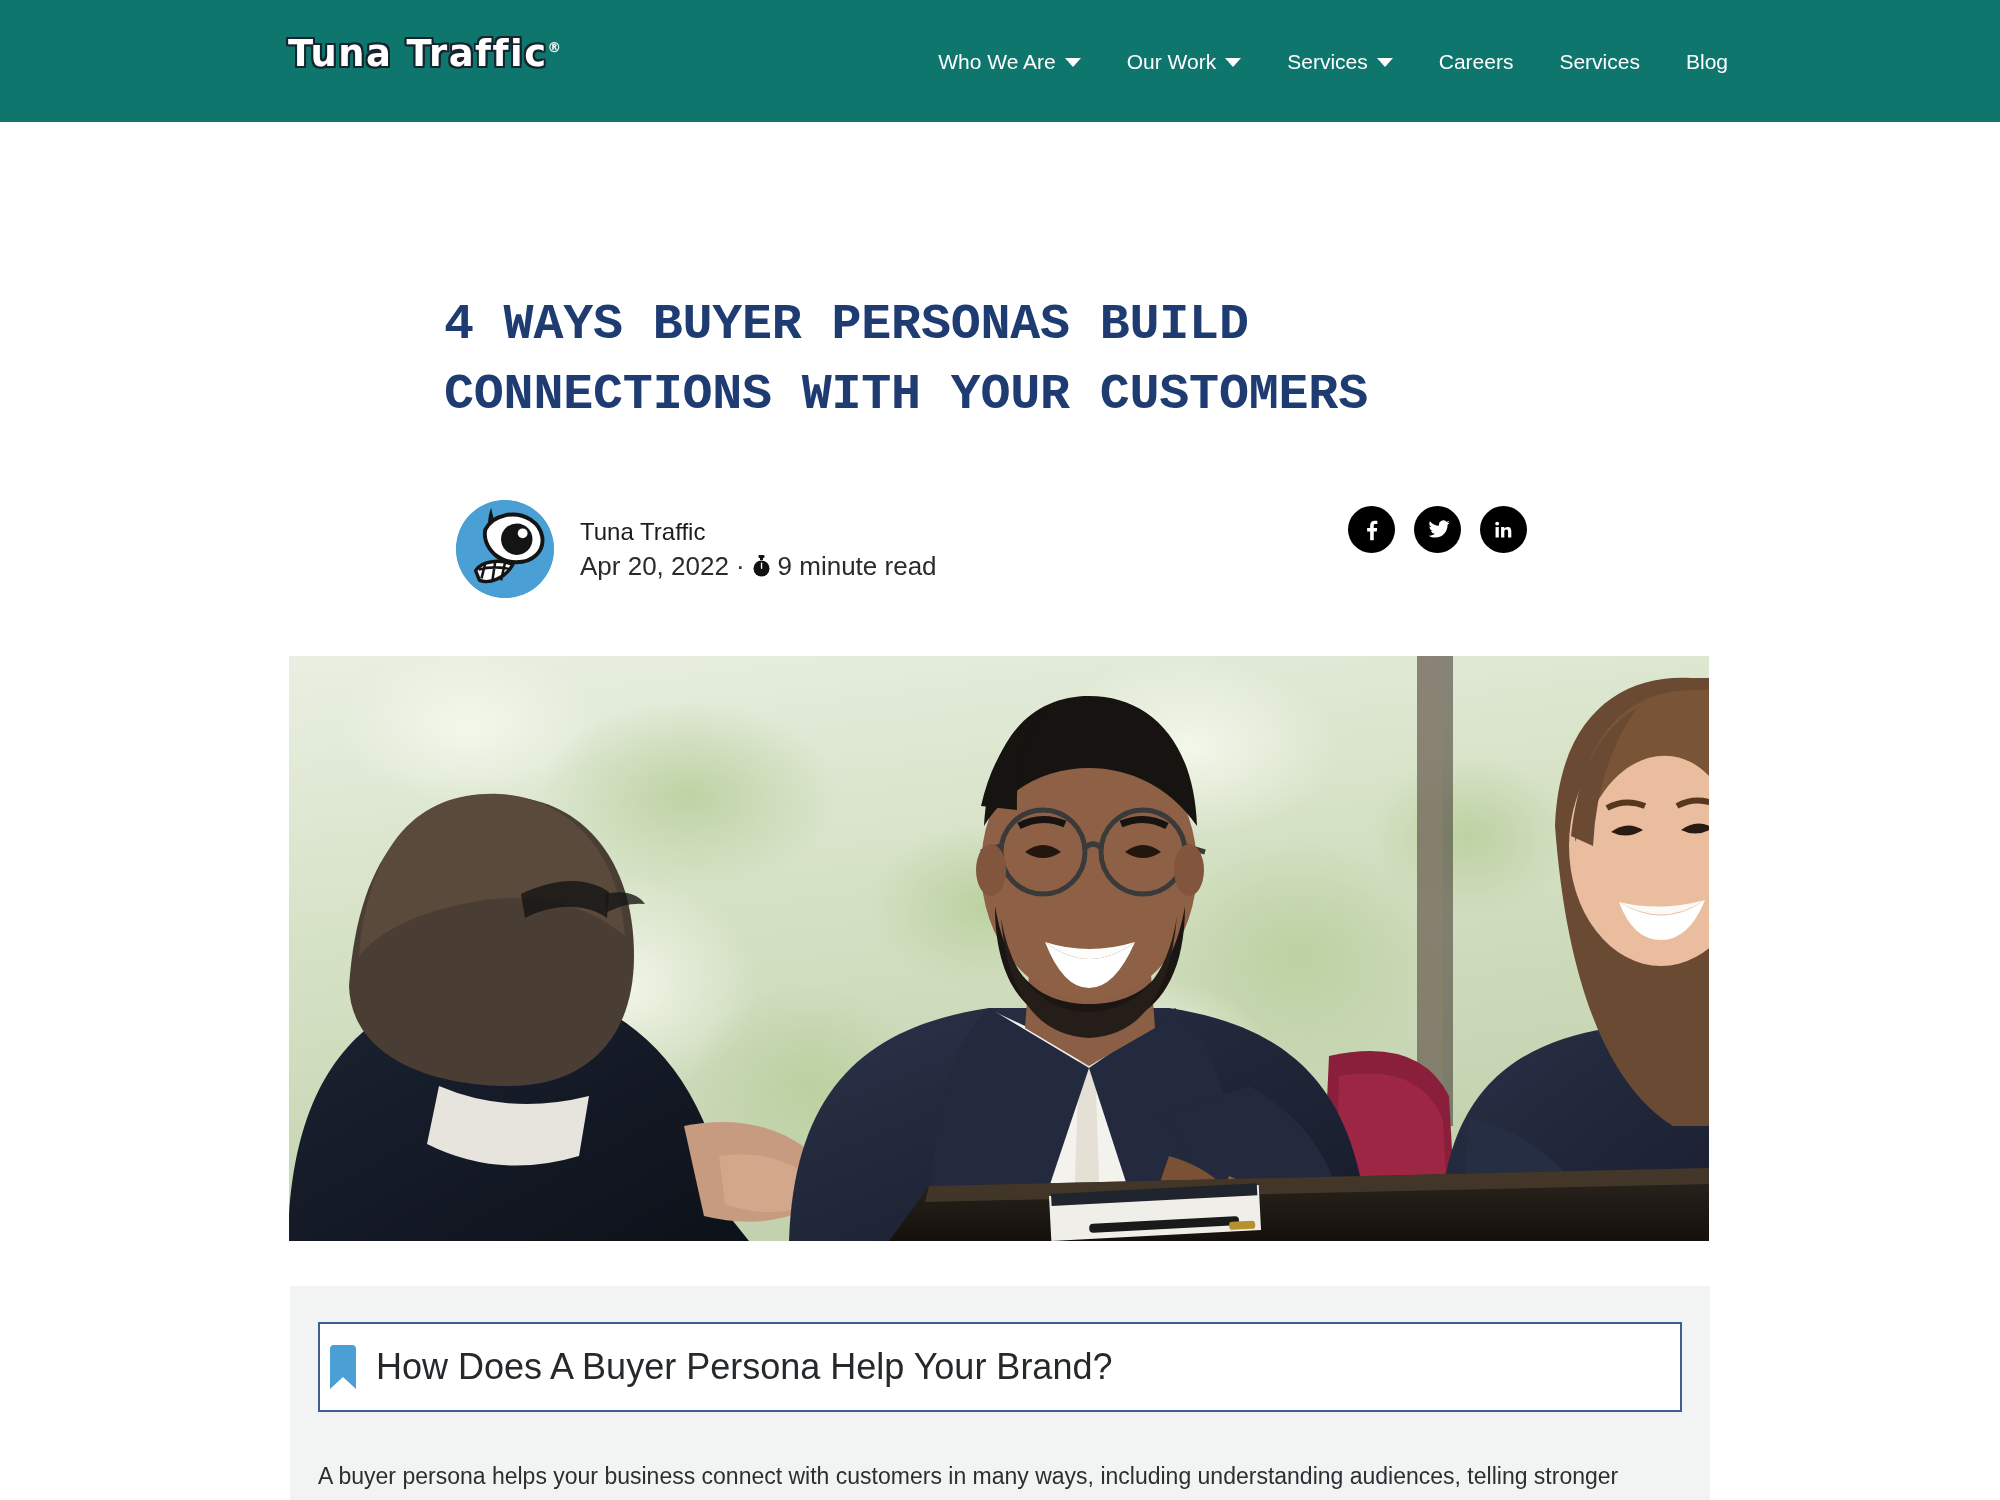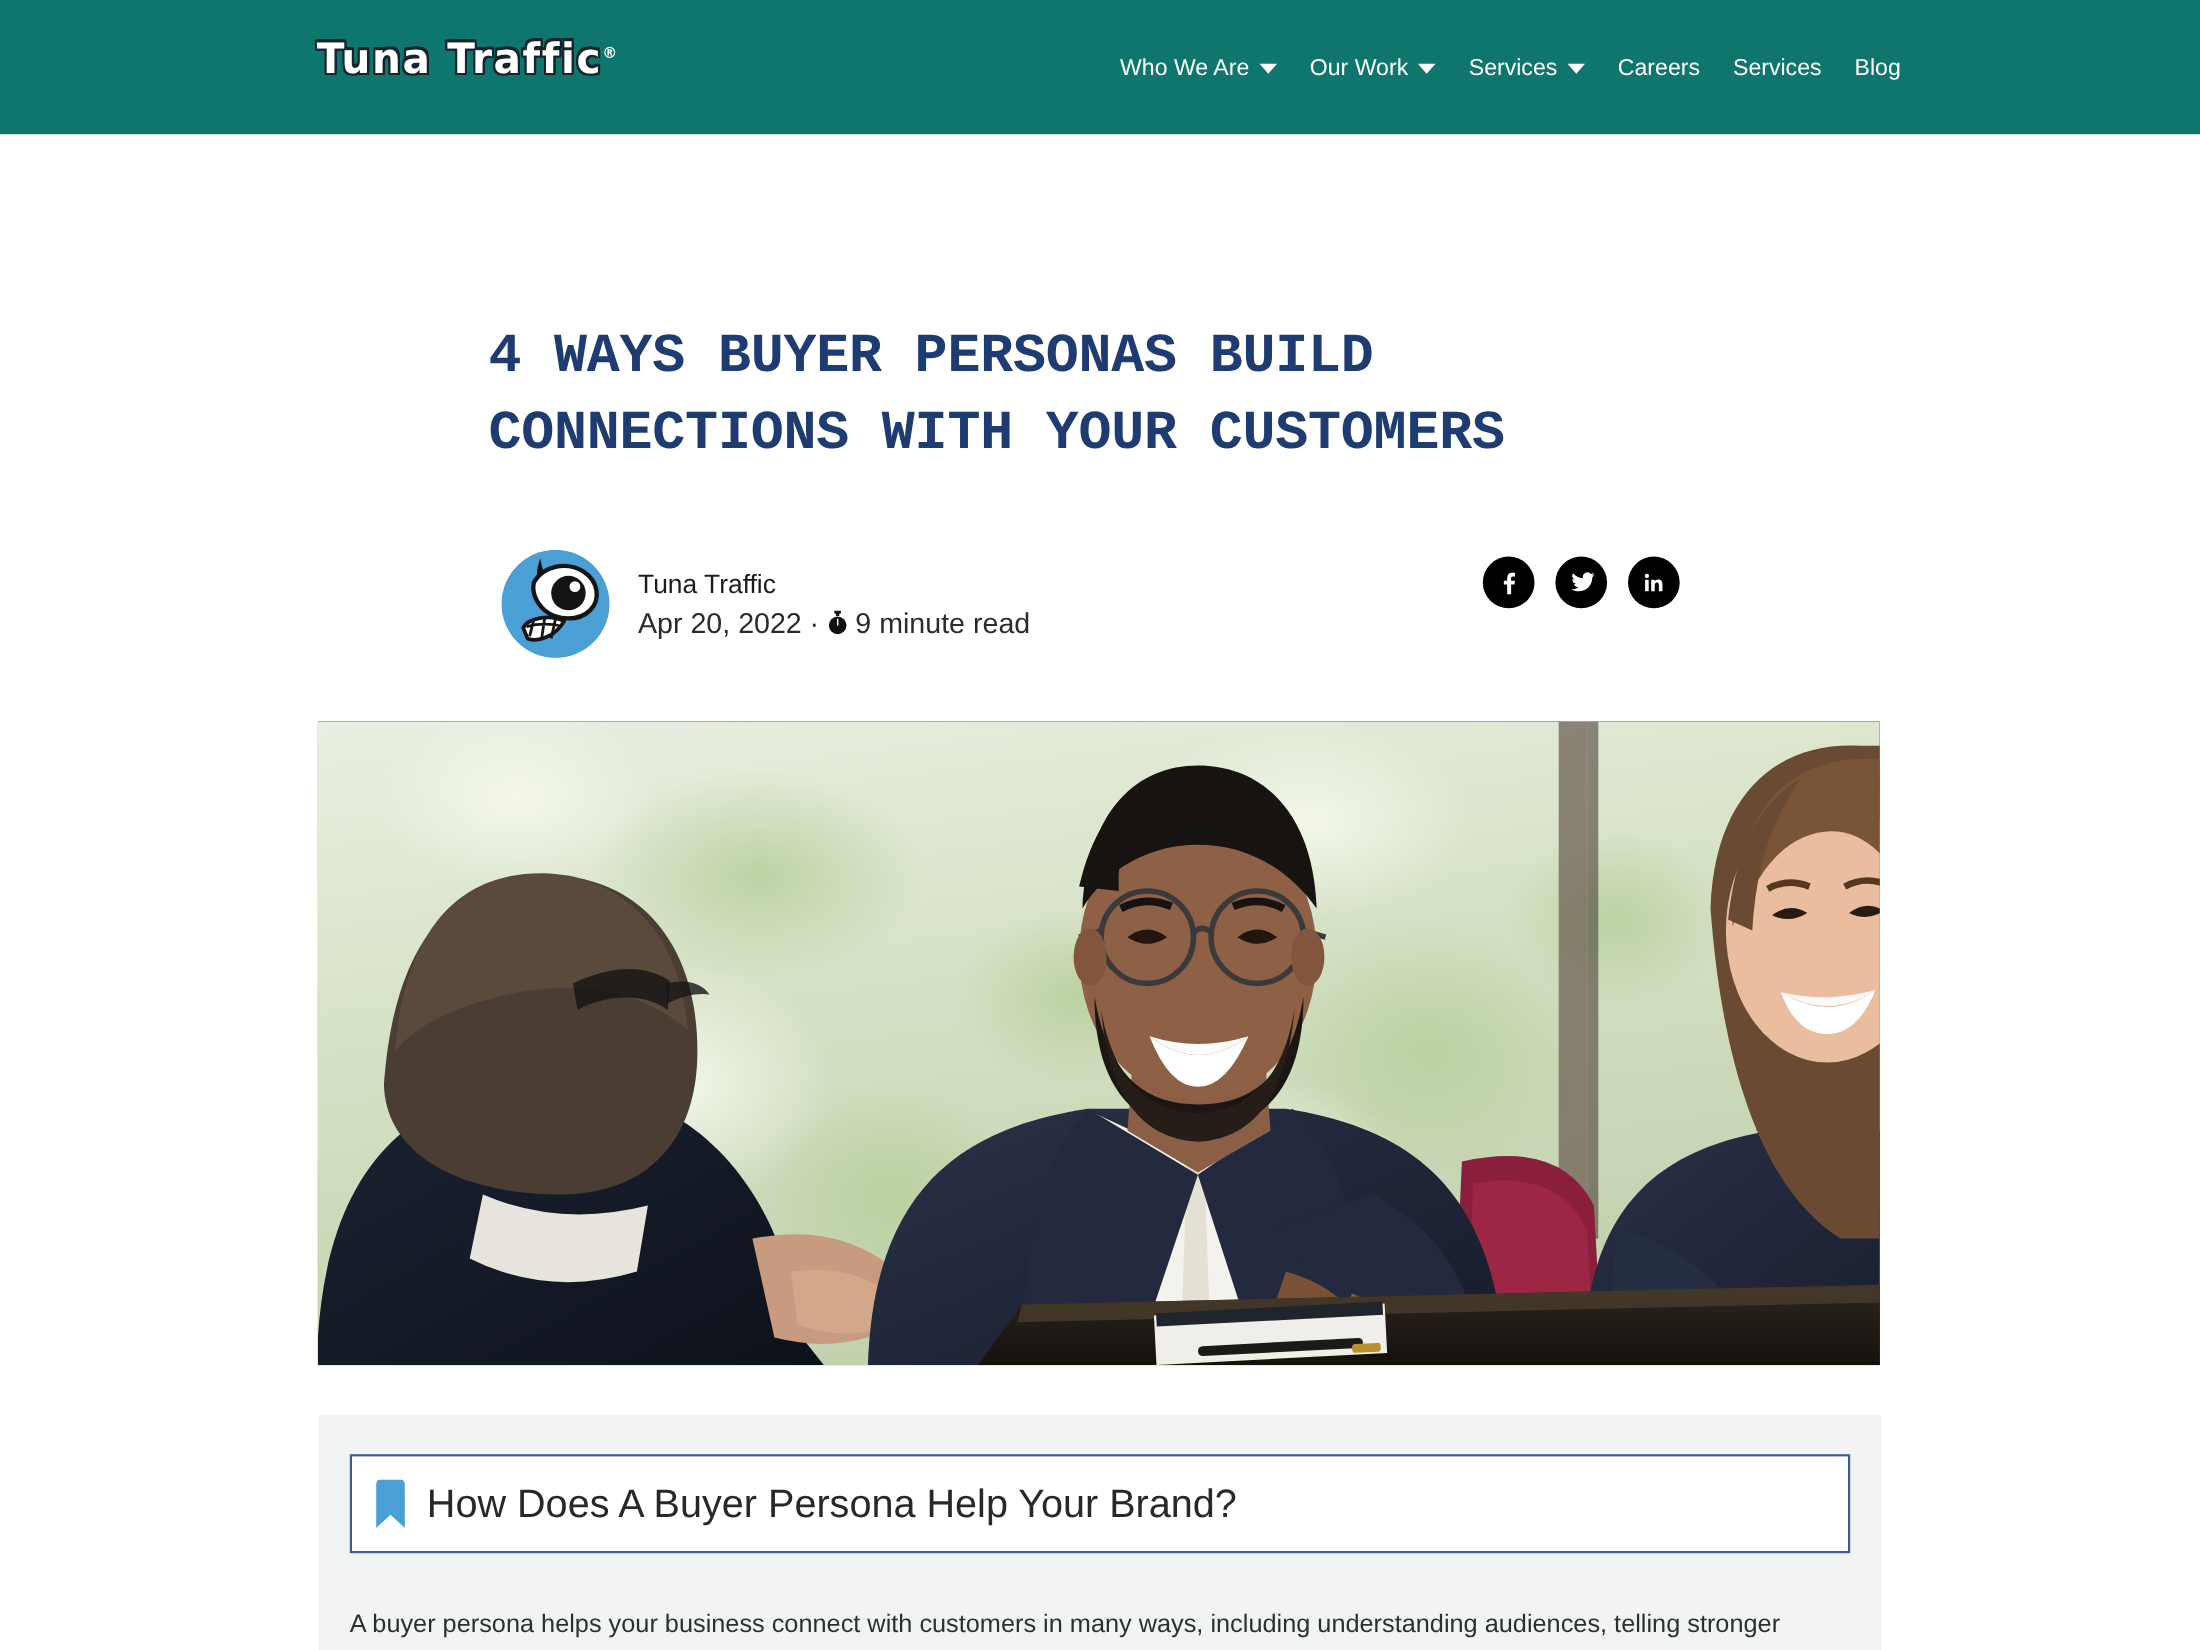--- a/index.html
+++ b/index.html
@@ -38,21 +38,21 @@
     vertical-align: super;
     text-shadow: none;
     color: #ffffff;
     letter-spacing: 0;
   }
 
   .main-nav {
     position: absolute; right: 272px; top: 0;
     height: 122px;
     display: flex; align-items: center;
-    gap: 0;
+    gap: 16px;
   }
   .nav-item {
     display: flex; align-items: center; gap: 9px;
     color: #ffffff;
     font-size: 21px;
     line-height: 1;
     padding: 0 15px;
     cursor: pointer;
     white-space: nowrap;
   }
@@ -127,21 +127,21 @@
     position: absolute; left: 290px; top: 1164px;
     width: 1420px; height: 300px;
     background: #f2f4f4;
   }
   .toc-box {
     position: absolute; left: 28px; top: 36px;
     width: 1364px; height: 90px;
     background: #ffffff;
     border: 2px solid #3e5d93;
     display: flex; align-items: center;
-    padding-left: 20px;
+    padding-left: 8px;
     gap: 18px;
   }
   .bookmark-icon { width: 30px; height: 44px; flex: none; display: block; }
   .toc-heading {
     font-size: 36px;
     font-weight: 400;
     color: #26292b;
     line-height: 1;
     white-space: nowrap;
   }

